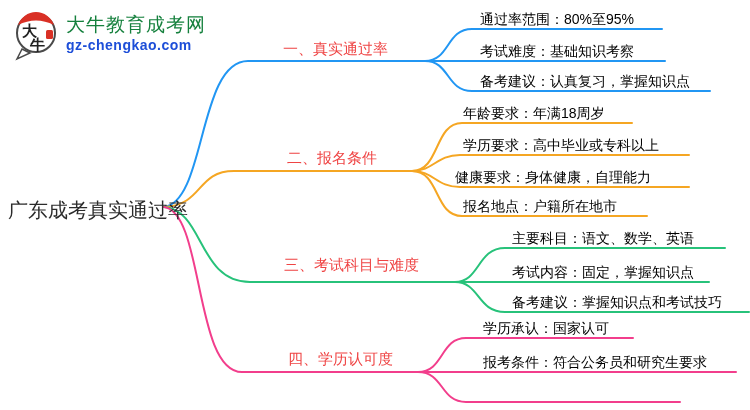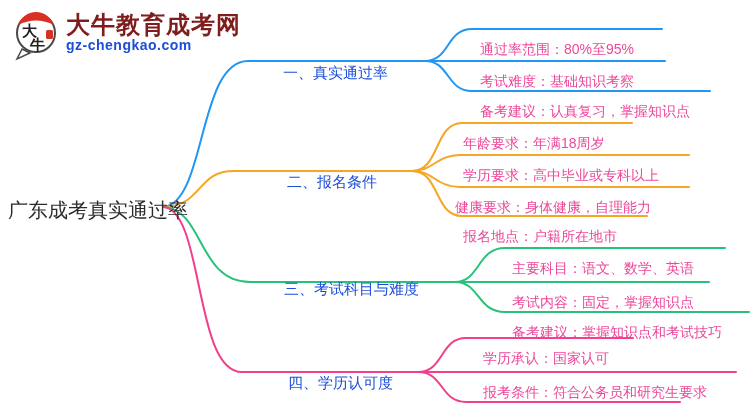--- a/index.html
+++ b/index.html
@@ -7,28 +7,28 @@
     position:relative;width:750px;height:410px;background:#fff;overflow:hidden;
     font-family:"Liberation Sans","DejaVu Sans",sans-serif;color:#333;
   }
   .wires{position:absolute;left:0;top:0;}
   .wires path{fill:none;stroke-width:2;stroke-linecap:round;}
 
   
   .logo{position:absolute;left:13px;top:9px;display:flex;align-items:flex-start;gap:7px;}
   .logo-badge{width:46px;height:52px;flex:0 0 auto;}
   .logo-text{padding-top:5px;}
-  .logo-title{font-size:24px;font-weight:bold;color:#7f1d1d;letter-spacing:1px;line-height:22px;}
+  .logo-title{font-size:19px;font-weight:normal;color:#15803d;letter-spacing:1px;line-height:22px;}
   .logo-domain{font-size:14px;font-weight:bold;color:#1d4ed8;line-height:18px;letter-spacing:.5px;}
 
   
   .node{position:absolute;white-space:nowrap;}
   .root-label{font-size:20px;color:#2b2b2b;}
-  .branch-label{font-size:15px;color:#1d4ed8;margin-top:24px;}
-  .leaf-label{font-size:14px;color:#ec4899;line-height:18px;margin-top:30px;}
+  .branch-label{font-size:15px;color:#ef4444;}
+  .leaf-label{font-size:14px;color:#000000;line-height:18px;}
 </style>
 </head>
 <body>
 
 <div class="stage">
 
   <svg class="wires" width="750" height="410" aria-hidden="true">
 
     <g>
       <path d="M164,207 C206,202 198,61 248,61 H425" stroke="#2196F3"></path>

